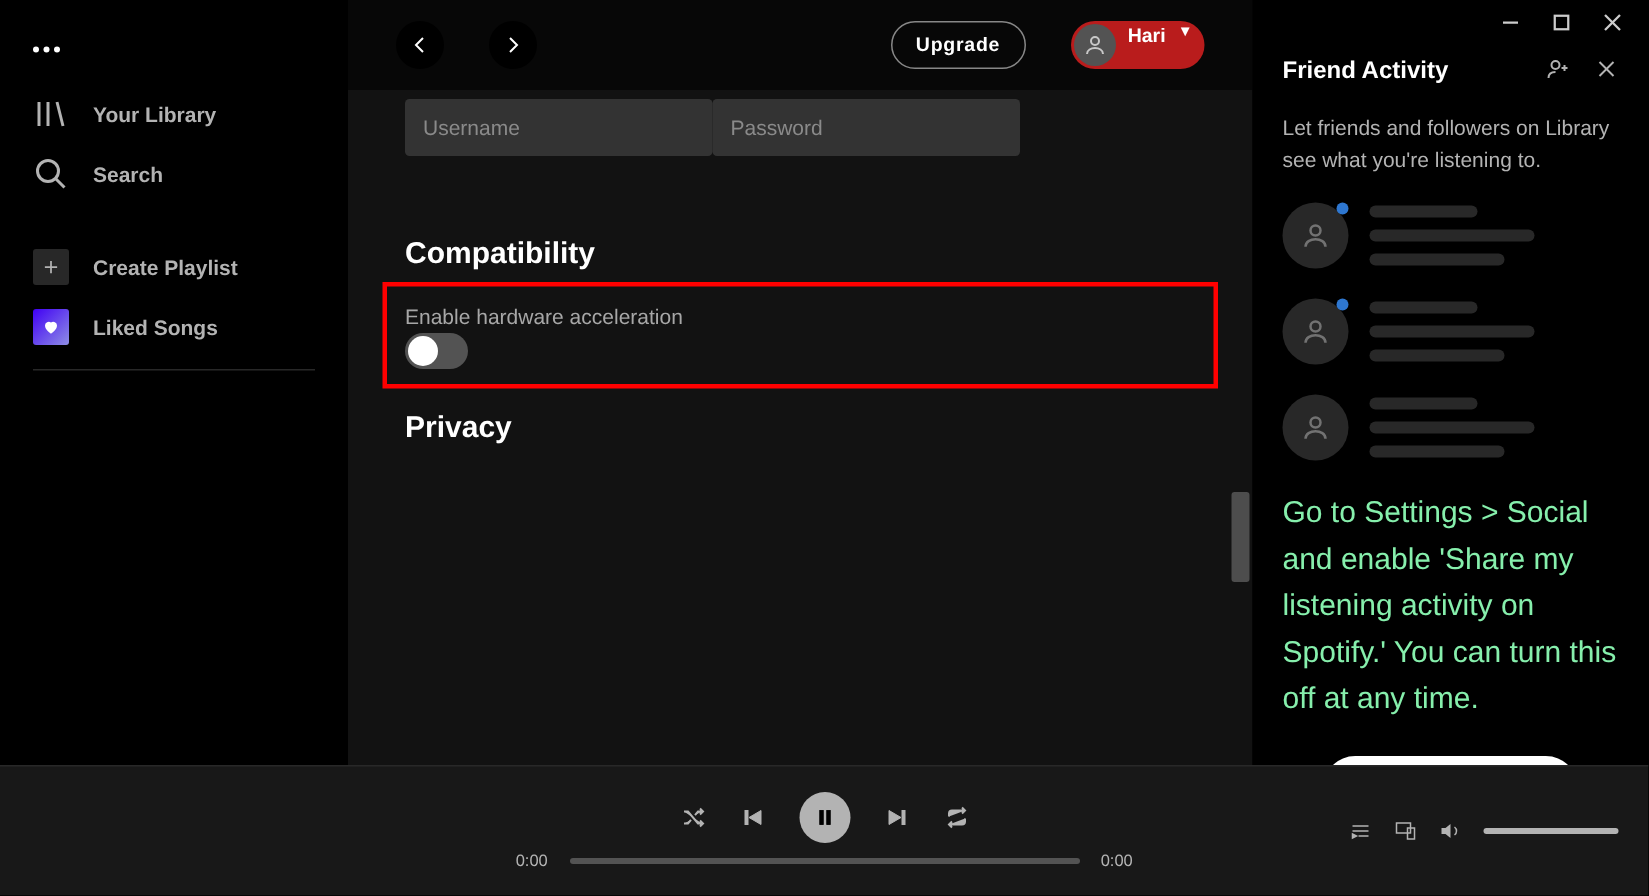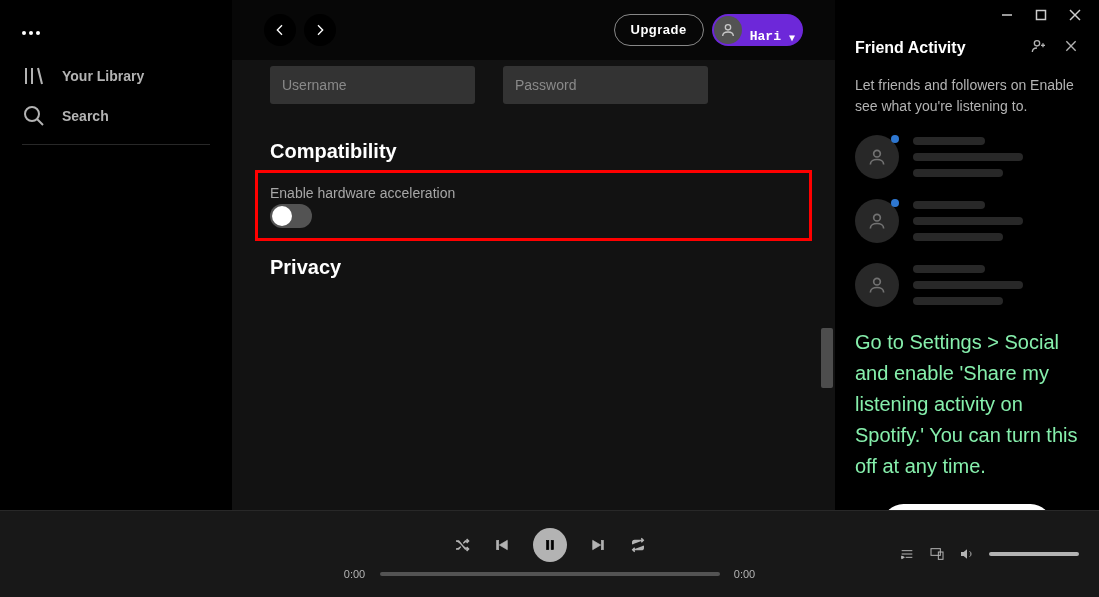--- a/index.html
+++ b/index.html
@@ -71,21 +71,21 @@
 .main {
   position: absolute;
   top: 0; left: 232px; right: 264px; bottom: 87px;
   background: #121212;
   display:flex; flex-direction:column;
 }
 .topbar {
   height: 60px;
   display:flex; align-items:center;
   padding: 0 32px;
-  gap: 8px;
+  gap: 30px;
   background: rgba(0,0,0,0.6);
 }
 .navcircle {
   width: 32px; height: 32px;
   background: #000;
   border-radius: 50%;
   display:flex; align-items:center; justify-content:center;
   cursor:pointer;
 }
 .navcircle svg { width:16px; height:16px; stroke:#fff; fill:none; stroke-width:2; }
@@ -95,28 +95,27 @@
   color: #fff;
   background: transparent;
   padding: 7px 16px 8px;
   border-radius: 20px;
   font-weight: 700;
   font-size: 13px;
   letter-spacing: 0.5px;
   cursor:pointer;
 }
 .user-chip {
-  background: #6d28d9;
+  background: #b91c1c;
   border-radius: 20px;
   height: 32px;
-  display:flex; align-items:flex-end;
+  display:flex; align-items:flex-start;
   padding: 2px 8px 2px 2px;
   gap: 8px;
   cursor:pointer;
-  font-family:Liberation Mono, monospace;
 }
 .user-av {
   width: 28px; height: 28px;
   background: #535353;
   border-radius: 50%;
   display:flex; align-items:center; justify-content:center;
 }
 .user-av svg { width:16px; height:16px; stroke:#c8c8c8; fill:none; stroke-width:2;}
 .user-name { color:#fff; font-weight: 700; font-size: 13px; }
 .caret { font-size: 10px; color:#fff; }
@@ -125,21 +124,21 @@
   flex:1;
   overflow:hidden;
   padding: 0 38px 0 38px;
   position:relative;
 }
 .scroll-thumb {
   position:absolute; right:2px; top:268px; width:12px; height:60px;
   background:#4d4d4d; border-radius:2px;
 }
 
-.field-row { display:flex; gap:28px; margin-top:6px; margin-bottom: 36px; }
+.field-row { display:flex; gap:0; margin-top:6px; margin-bottom: 54px; }
 .text-field {
   flex: 0 0 195px;
   height: 38px;
   background: #333;
   border: none;
   color: #b3b3b3;
   padding: 0 12px;
   font-size: 14px;
   border-radius: 3px;
 }
@@ -288,20 +287,43 @@
   <div class="nav-item">
     <span class="icon">
         <svg viewBox="0 0 24 24" fill="none" stroke="#b3b3b3" stroke-width="2">
           <circle cx="10" cy="10" r="7"></circle>
           <line x1="21" y1="21" x2="15" y2="15"></line>
         </svg>
       </span>
     <span class="label">Search</span>
   </div>
 
+  <div class="lib-group">
+    <div class="lib-item">
+      <span class="icon">
+          <span class="icon-box">
+            <svg viewBox="0 0 24 24" width="14" height="14" stroke="#b3b3b3" stroke-width="2">
+              <line x1="12" y1="5" x2="12" y2="19"></line>
+              <line x1="5" y1="12" x2="19" y2="12"></line>
+            </svg>
+          </span>
+        </span>
+      <span class="label">Create Playlist</span>
+    </div>
+    <div class="lib-item">
+      <span class="icon">
+          <span class="liked-box">
+            <svg viewBox="0 0 24 24" width="12" height="12" fill="#fff">
+              <path d="M12 21s-8-5-8-11a5 5 0 0 1 8-4 5 5 0 0 1 8 4c0 6-8 11-8 11z"></path>
+            </svg>
+          </span>
+        </span>
+      <span class="label">Liked Songs</span>
+    </div>
+  </div>
   <div class="divider"></div>
 </div>
 
 <div class="main">
   <div class="topbar">
     <div class="navcircle">
         <svg viewBox="0 0 24 24">
           <polyline points="15 5 8 12 15 19"></polyline>
         </svg>
       </div>
@@ -354,21 +376,21 @@
             <line x1="18" y1="8" x2="18" y2="14"></line>
             <line x1="15" y1="11" x2="21" y2="11"></line>
           </svg></span>
       <span><svg viewBox="0 0 24 24">
             <line x1="5" y1="5" x2="19" y2="19"></line>
             <line x1="19" y1="5" x2="5" y2="19"></line>
           </svg></span>
     </div>
   </div>
 
-  <div class="friends-intro">Let friends and followers on Enable see what you're listening to.</div>
+  <div class="friends-intro">Let friends and followers on Library see what you're listening to.</div>
 
   <div class="friend-ph">
     <div class="friend-av">
         <span class="dot"></span>
         <svg viewBox="0 0 24 24">
           <circle cx="12" cy="8" r="4"></circle>
           <path d="M4 21c0-4 4-6 8-6s8 2 8 6"></path>
         </svg>
       </div>
     <div class="friend-lines">

